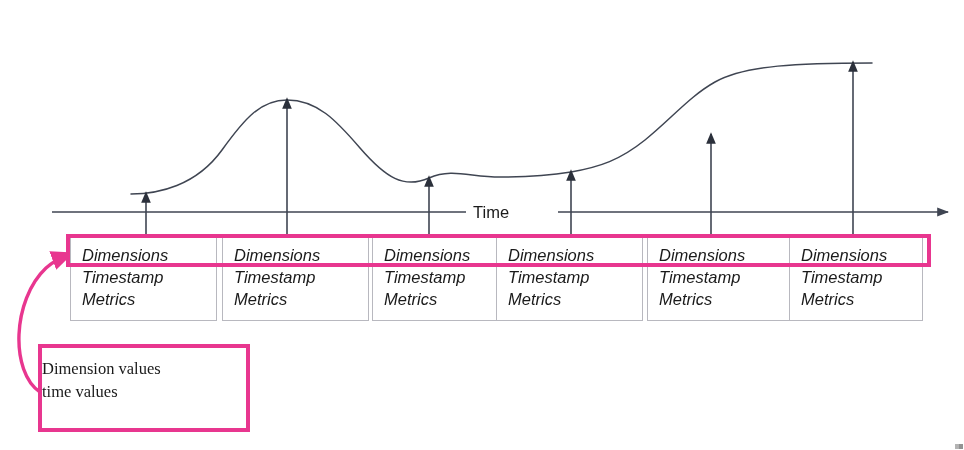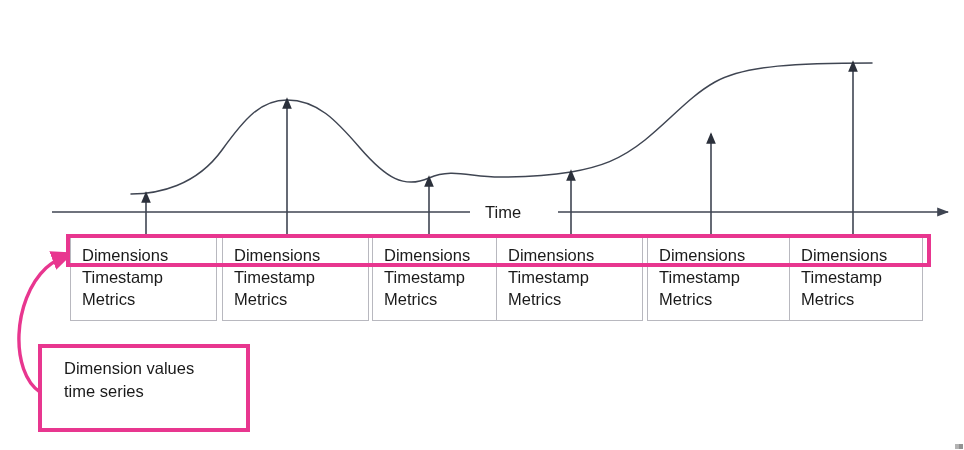--- a/index.html
+++ b/index.html
@@ -30,37 +30,39 @@
     box-sizing: border-box;
     border: 1px solid #b8b8bf;
     background: #ffffff;
     padding: 6px 0 0 11px;
   }
   .rec-line {
     font-size: 16.5px;
     line-height: 21.5px;
     color: #1a1a1a;
     white-space: nowrap;
+    font-style: italic;
   }
   .rec-line.dim {
     line-height: 23px;
   }
   #highlight-band {
     position: absolute;
     box-sizing: border-box;
     border: 4px solid #e8368f;
     background: transparent;
     pointer-events: none;
   }
   #callout-box {
     position: absolute;
     box-sizing: border-box;
     border: 4px solid #e8368f;
     background: #ffffff;
-    padding: 9px 0 0 22px;
+    padding: 9px 0 0 0;
+    font-family: Liberation Serif, serif;
   }
   .callout-line {
     font-size: 16.5px;
     line-height: 23px;
     color: #1a1a1a;
     white-space: nowrap;
   }
   #time-label {
     position: absolute;
     font-size: 16.5px;
@@ -117,21 +119,21 @@
     <line x1="429" y1="248" x2="429" y2="177" stroke="#3f4552" stroke-width="1.6" marker-end="url(#sample-head)"></line>
     <line x1="571" y1="248" x2="571" y2="171" stroke="#3f4552" stroke-width="1.6" marker-end="url(#sample-head)"></line>
     <line x1="711" y1="248" x2="711" y2="134" stroke="#3f4552" stroke-width="1.6" marker-end="url(#sample-head)"></line>
     <line x1="853" y1="248" x2="853" y2="62" stroke="#3f4552" stroke-width="1.6" marker-end="url(#sample-head)"></line>
 
     <path d="M 40 392
              C 10 372, 12 300, 46 268
              C 54 261, 62 257, 70 254" fill="none" stroke="#e8368f" stroke-width="3.4" stroke-linecap="round" marker-end="url(#pink-head)"></path>
   </svg>
 
-  <div id="time-label" style="left:478px; top:203px;">Time</div>
+  <div id="time-label" style="left:466px; top:203px;">Time</div>
 
   <div class="rec-box" style="left:70px; top:237px; width:147px; height:84px;">
     <div class="rec-line dim">Dimensions</div>
     <div class="rec-line">Timestamp</div>
     <div class="rec-line">Metrics</div>
   </div>
 
   <div class="rec-box" style="left:222px; top:237px; width:147px; height:84px;">
     <div class="rec-line dim">Dimensions</div>
     <div class="rec-line">Timestamp</div>
@@ -159,18 +161,18 @@
   <div class="rec-box" style="left:789px; top:237px; width:134px; height:84px;">
     <div class="rec-line dim">Dimensions</div>
     <div class="rec-line">Timestamp</div>
     <div class="rec-line">Metrics</div>
   </div>
 
   <div id="highlight-band" style="left:66px; top:234px; width:865px; height:33px;"></div>
 
   <div id="callout-box" style="left:38px; top:344px; width:212px; height:88px;">
     <div class="callout-line">Dimension values</div>
-    <div class="callout-line">time series</div>
+    <div class="callout-line">time values</div>
   </div>
 
   <div id="corner-artifact"></div>
 
 </div>
 
 </body></html>

